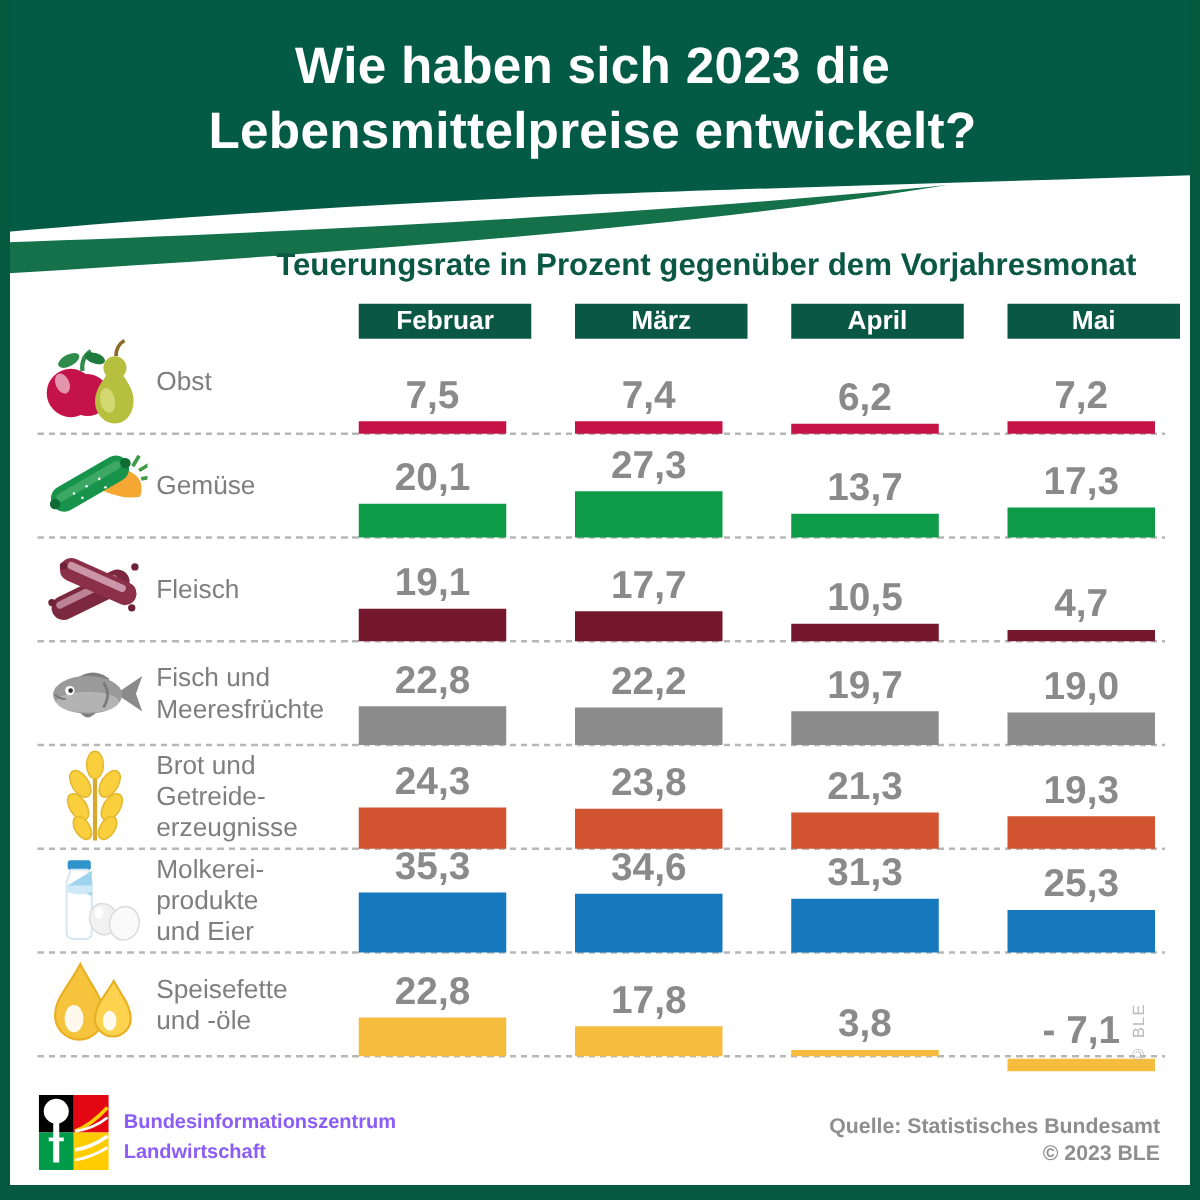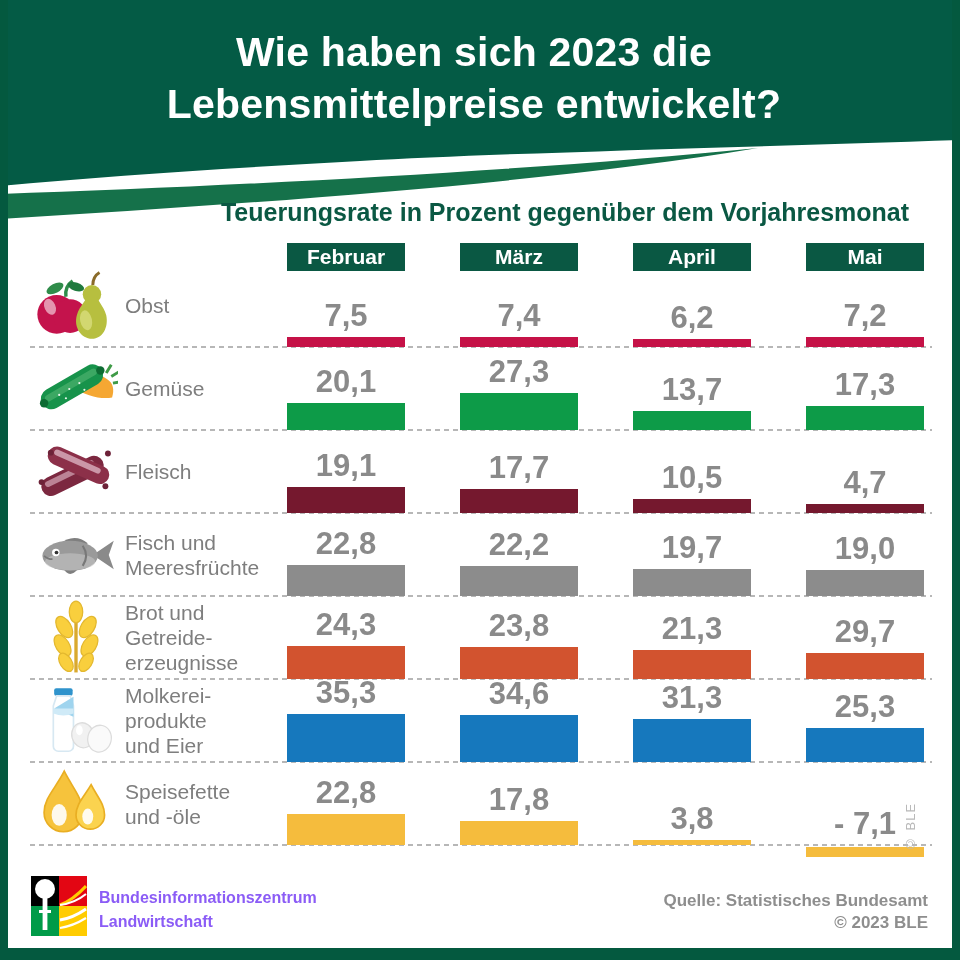--- a/index.html
+++ b/index.html
@@ -15,21 +15,21 @@
   
   .frame{position:absolute;inset:0;border-left:8px solid #04593f;border-right:8px solid #04593f;border-bottom:12px solid #04593f;pointer-events:none;z-index:60;}
 
   
   .header-svg{position:absolute;top:0;left:0;width:960px;height:230px;z-index:1;}
   .title-block{position:absolute;top:26px;left:0;width:948px;text-align:center;z-index:2;color:#ffffff;font-weight:bold;font-size:41px;line-height:52px;letter-spacing:.2px;}
   .subtitle{position:absolute;top:198px;left:200px;right:30px;text-align:center;z-index:2;color:#0a5843;font-weight:bold;font-size:25px;}
 
   
   .month-row{position:absolute;top:243px;left:0;width:960px;height:28px;z-index:3;}
-  .month-box{position:absolute;top:0;height:28px;width:118px;background:#0a5843;color:#fff;font-weight:bold;font-size:21px;line-height:28px;text-align:center;}
+  .month-box{position:absolute;top:0;height:28px;width:138px;background:#0a5843;color:#fff;font-weight:bold;font-size:21px;line-height:28px;text-align:center;}
 
   
   .rows{position:absolute;top:264px;left:0;width:828px;z-index:3;}
   .row{position:relative;width:960px;height:83px;}
   .baseline{position:absolute;left:30px;right:28px;bottom:-1px;height:2px;z-index:1;
     background-image:repeating-linear-gradient(90deg,#b7b7b7 0 5px,transparent 5px 9px);}
   .row-icon{position:absolute;left:34px;top:50%;transform:translateY(-50%);width:84px;height:76px;z-index:2;}
   .row-icon svg{width:100%;height:100%;display:block;}
   .row-label{position:absolute;left:125px;top:0;bottom:0;width:150px;display:flex;flex-direction:column;justify-content:center;color:#7e7e7e;font-size:21px;line-height:25px;z-index:2;}
   .bar{position:absolute;width:118px;z-index:2;}
@@ -201,21 +201,21 @@
           <div>Getreide-</div>
           <div>erzeugnisse</div>
         </div>
         <div class="bar" style="left: 287px; width: 118px; height: 33px; background: rgb(210, 83, 47); bottom: 0px;"></div>
         <div class="bar-value" style="left: 287px; bottom: 36px;">24,3</div>
         <div class="bar" style="left: 460px; width: 118px; height: 32px; background: rgb(210, 83, 47); bottom: 0px;"></div>
         <div class="bar-value" style="left: 460px; bottom: 35px;">23,8</div>
         <div class="bar" style="left: 633px; width: 118px; height: 29px; background: rgb(210, 83, 47); bottom: 0px;"></div>
         <div class="bar-value" style="left: 633px; bottom: 32px;">21,3</div>
         <div class="bar" style="left: 806px; width: 118px; height: 26px; background: rgb(210, 83, 47); bottom: 0px;"></div>
-        <div class="bar-value" style="left: 806px; bottom: 29px;">29,7</div>
+        <div class="bar-value" style="left: 806px; bottom: 29px;">19,3</div>
       </div>
       <div class="row">
         <div class="baseline"></div>
         <div class="row-icon">
           <svg viewBox="0 0 100 90">
   <rect x="24" y="6" width="22" height="9" rx="2.5" fill="#2f93cc"></rect>
   <path d="M27,15 h16 l4,12 v48 a6,6 0 0 1 -6,6 h-12 a6,6 0 0 1 -6,-6 v-48 Z" fill="#ffffff" stroke="#d7e8f2" stroke-width="2"></path>
   <path d="M24,30 L47,16 L47,40 Z" fill="#9fd4ee"></path>
   <path d="M23,30 h24 v6 q-12,5 -24,0 Z" fill="#cfeaf7"></path>
   <ellipse cx="58" cy="62" rx="13" ry="15" fill="#f1f1f1" stroke="#dcdcdc" stroke-width="1.5" transform="rotate(-14 58 62)"></ellipse>

